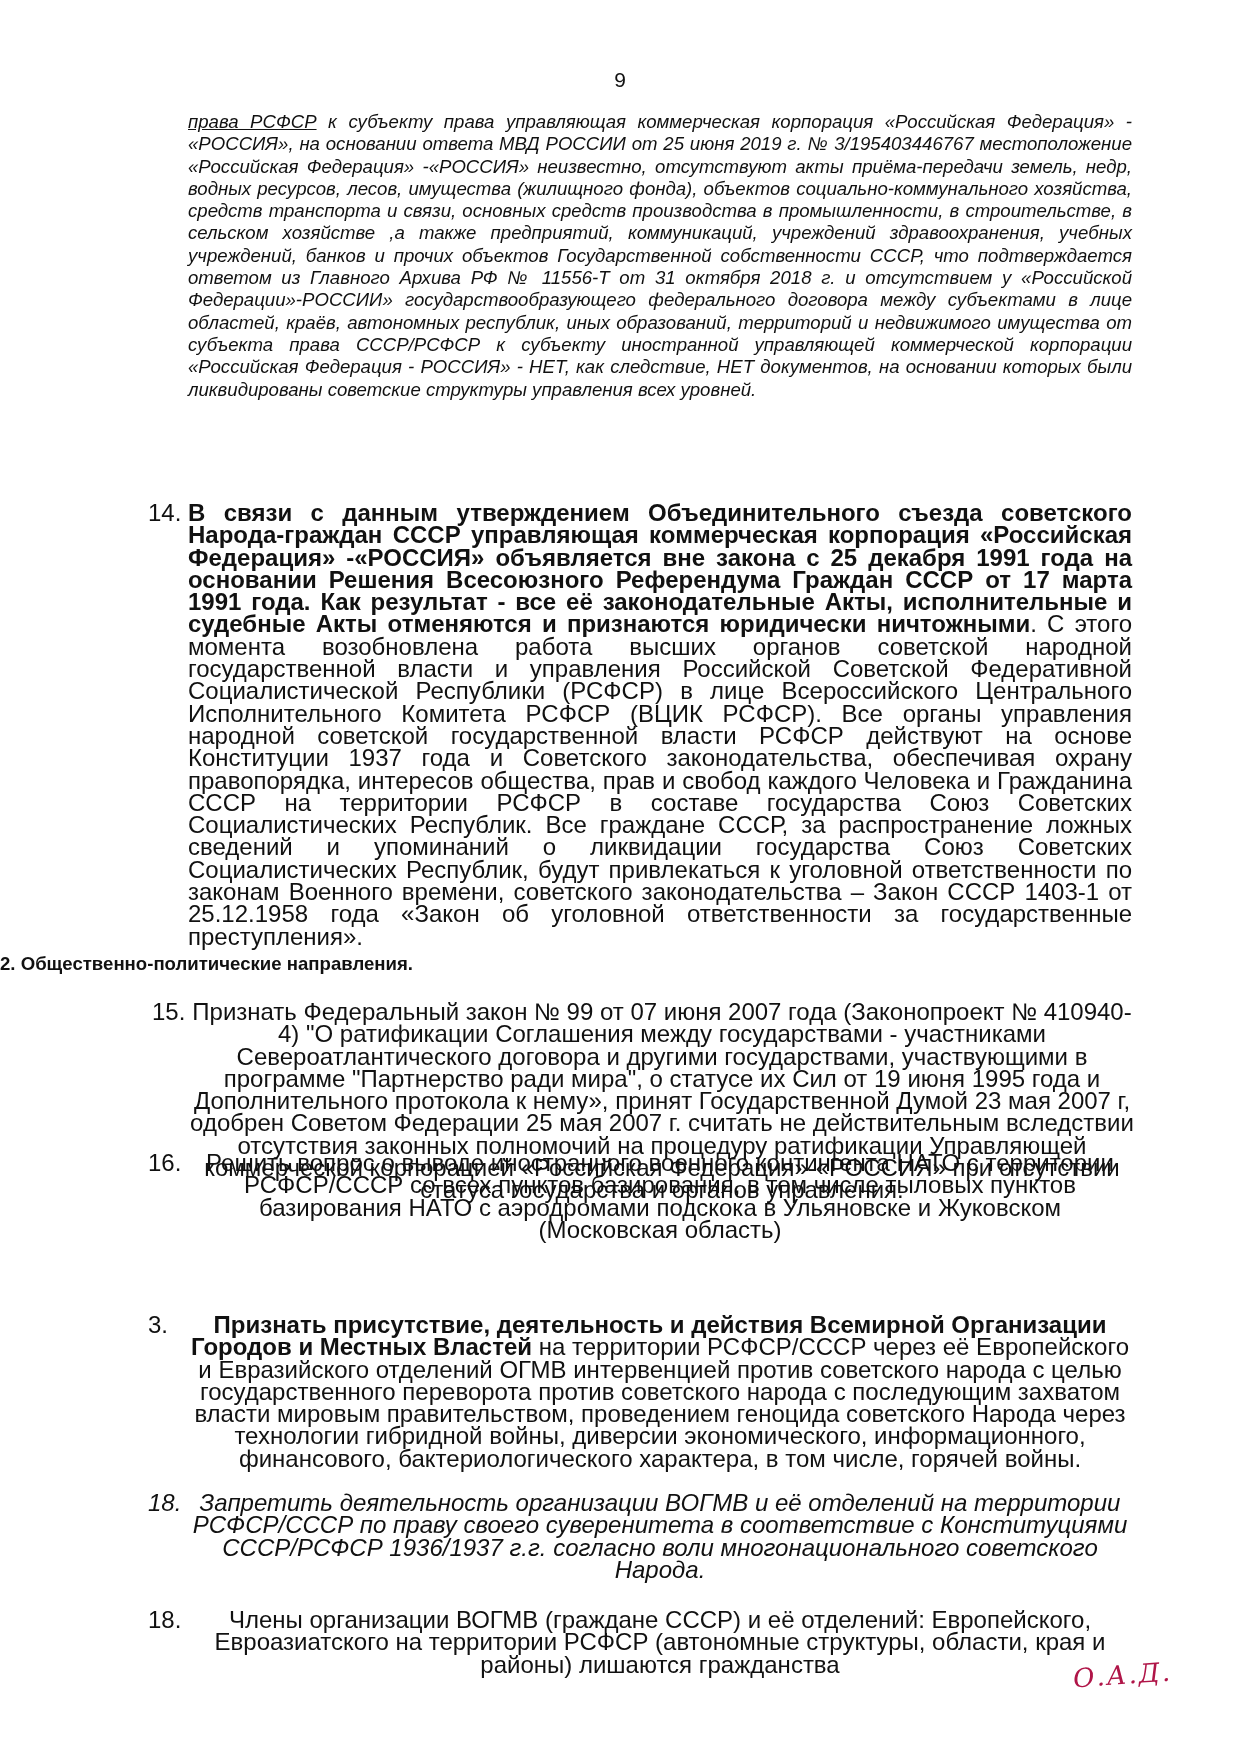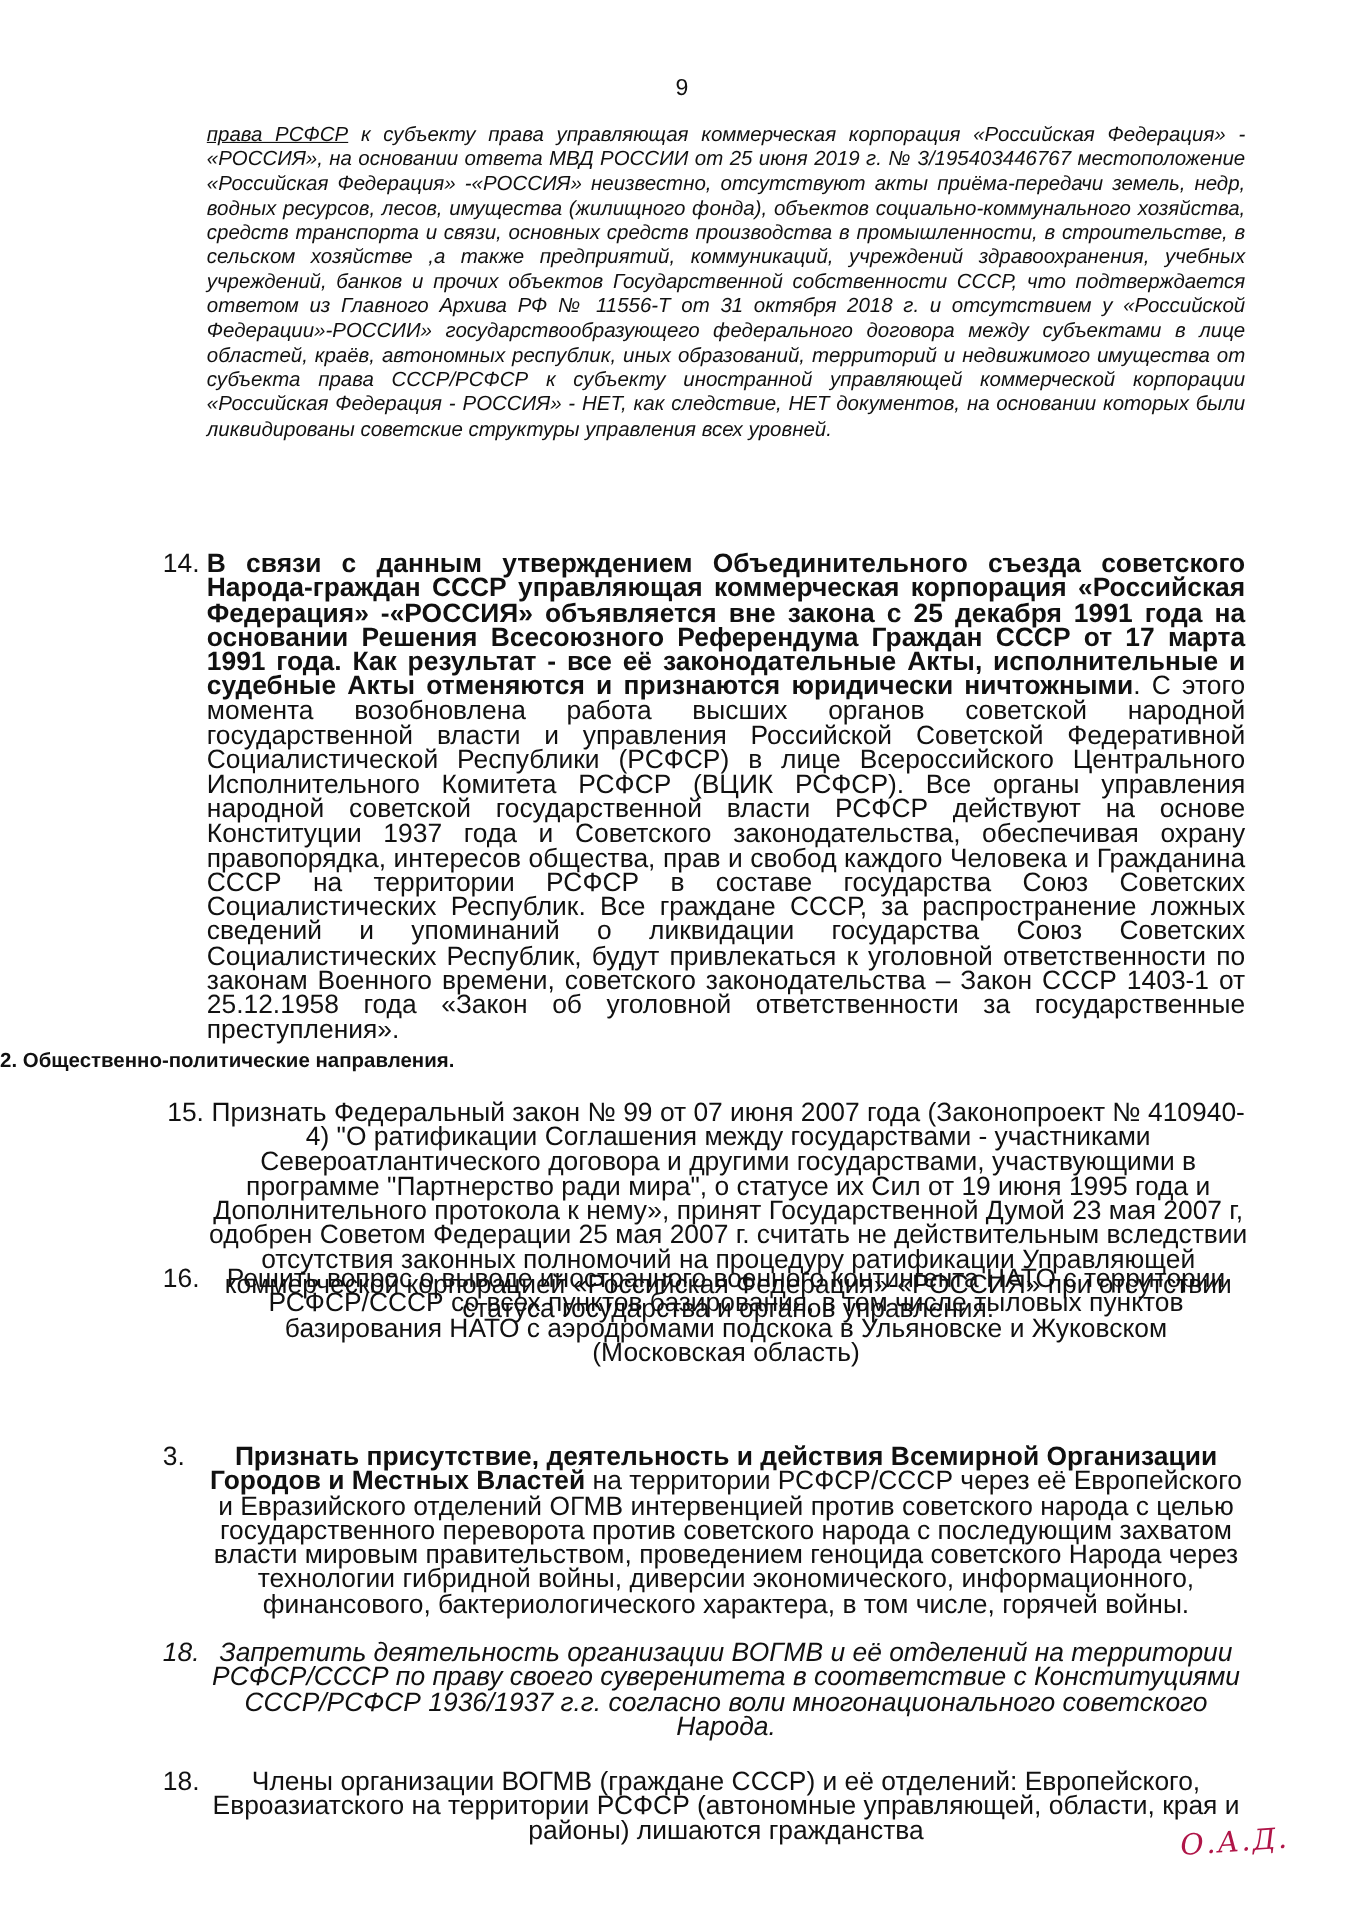--- a/index.html
+++ b/index.html
@@ -47,16 +47,16 @@
   <div class="body"><b>Признать присутствие, деятельность и действия  Всемирной Организации Городов и Местных Властей</b><span> на территории РСФСР/СССР через её Европейского и Евразийского отделений ОГМВ интервенцией против советского народа с целью государственного переворота против советского народа с последующим  захватом власти мировым правительством, проведением геноцида советского Народа через технологии гибридной войны, диверсии экономического, информационного, финансового, бактериологического характера, в том числе, горячей войны.</span></div>
 </div>
 
 <div class="item loose" style="top:1492px;font-style:italic;">
   <span class="num">18.</span>
   <div class="body"><span>Запретить деятельность организации ВОГМВ и её отделений на территории РСФСР/СССР по праву своего суверенитета в соответствие с Конституциями СССР/РСФСР 1936/1937 г.г. согласно воли многонационального советского Народа.</span></div>
 </div>
 
 <div class="item loose" style="top:1609px;">
   <span class="num">18.</span>
-  <div class="body"><span>Члены организации ВОГМВ (граждане СССР) и её отделений: Европейского, Евроазиатского на территории РСФСР (автономные управляющей, области, края и районы) лишаются гражданства</span></div>
+  <div class="body"><span>Члены организации ВОГМВ (граждане СССР) и её отделений: Европейского, Евроазиатского на территории РСФСР (автономные структуры, области, края и районы) лишаются гражданства</span></div>
 </div>
 
 <div class="signature">О.А.Д.</div>
 
 </body></html>

